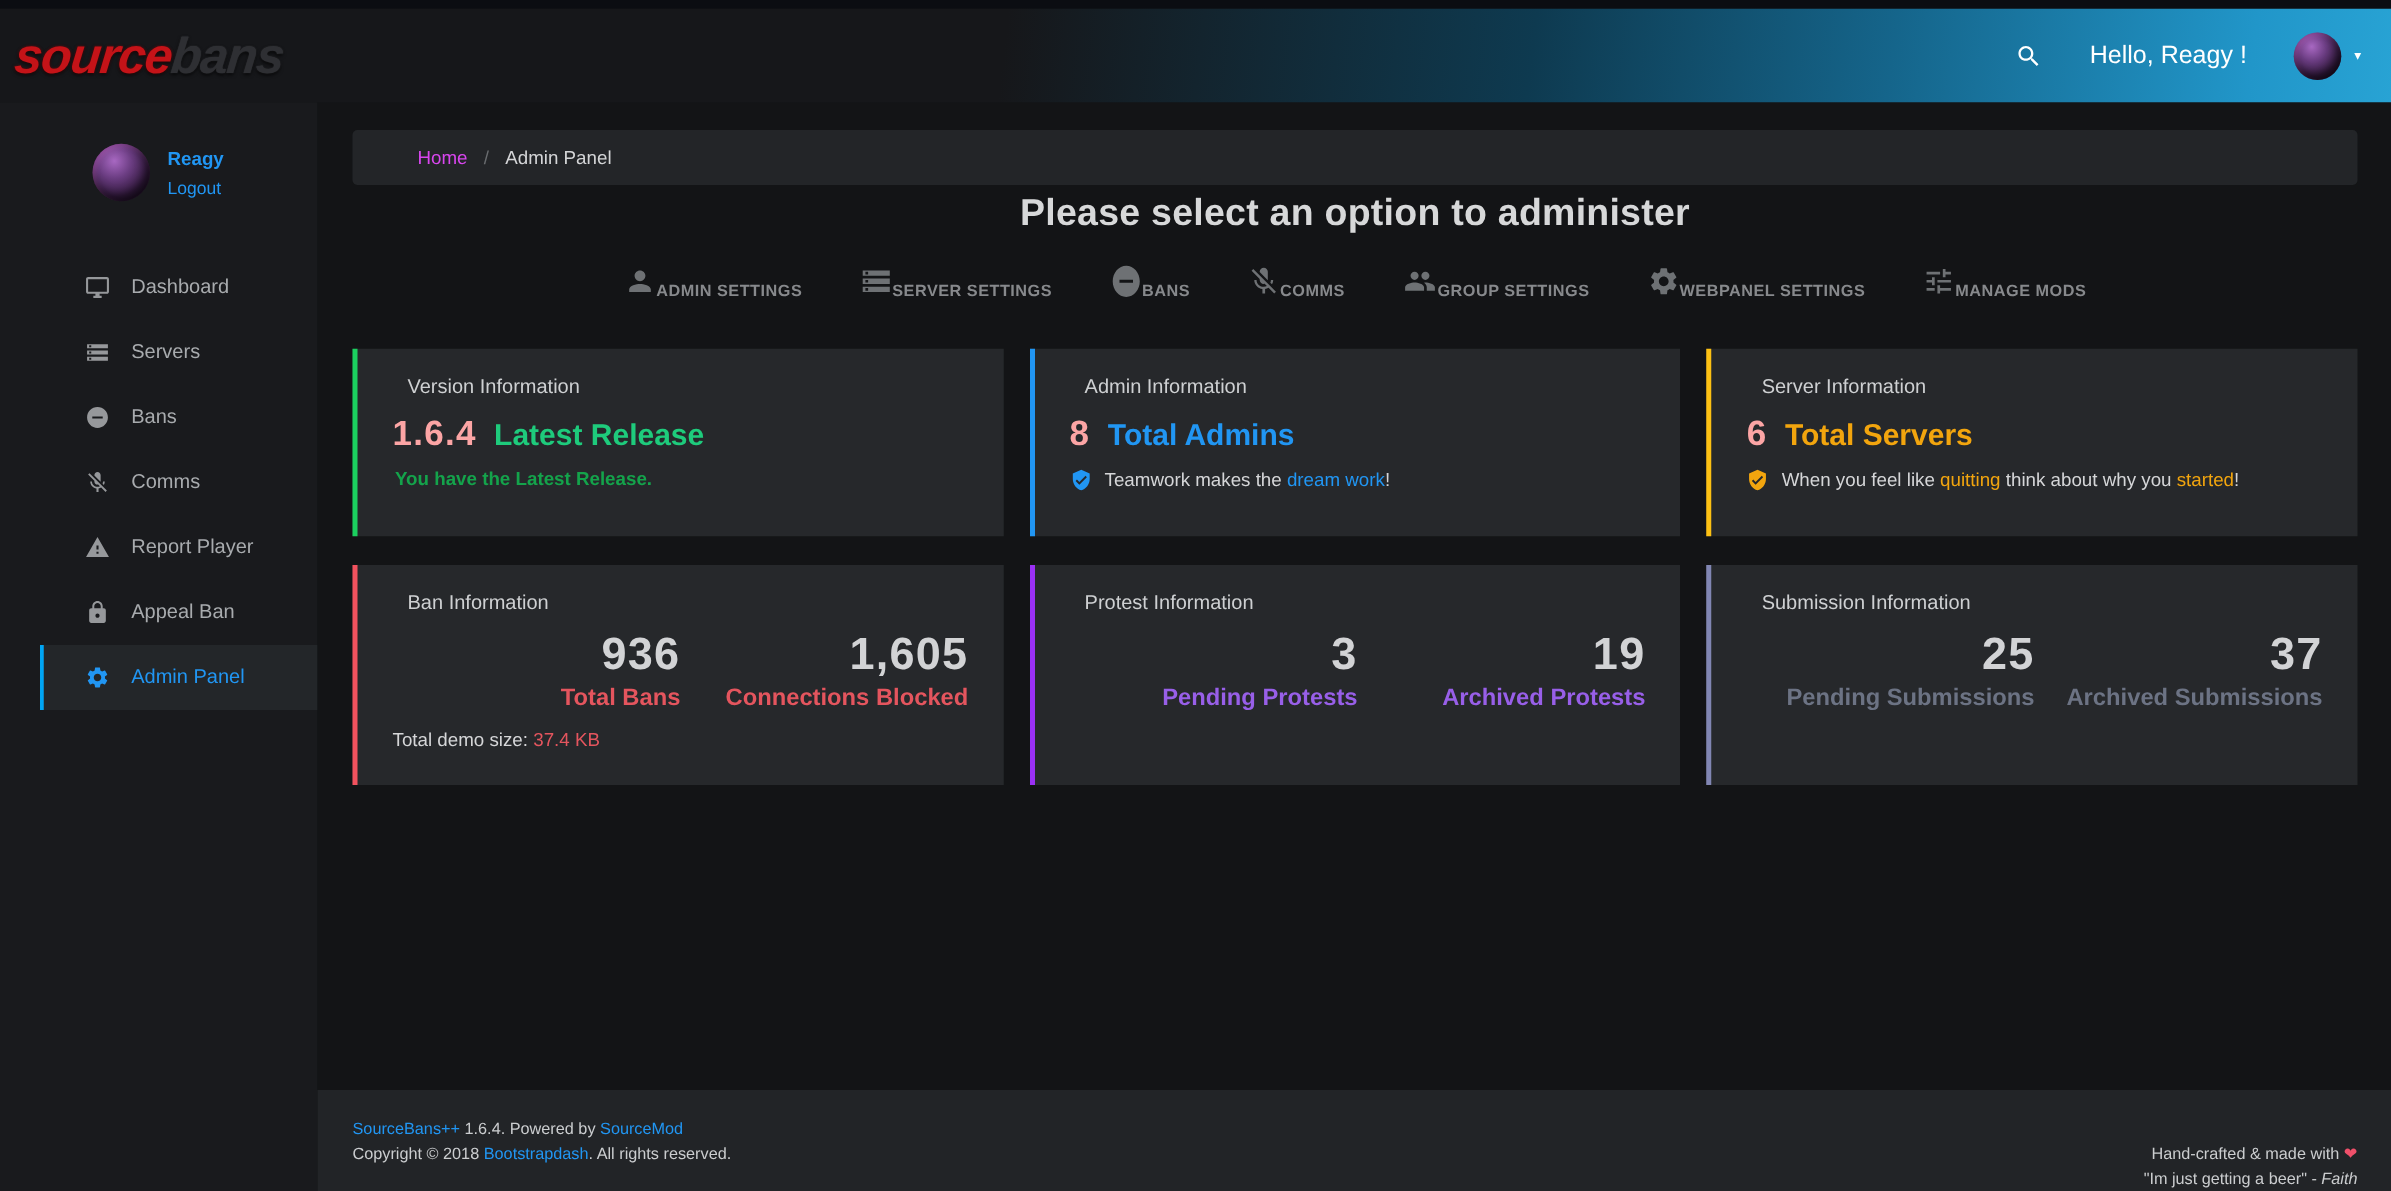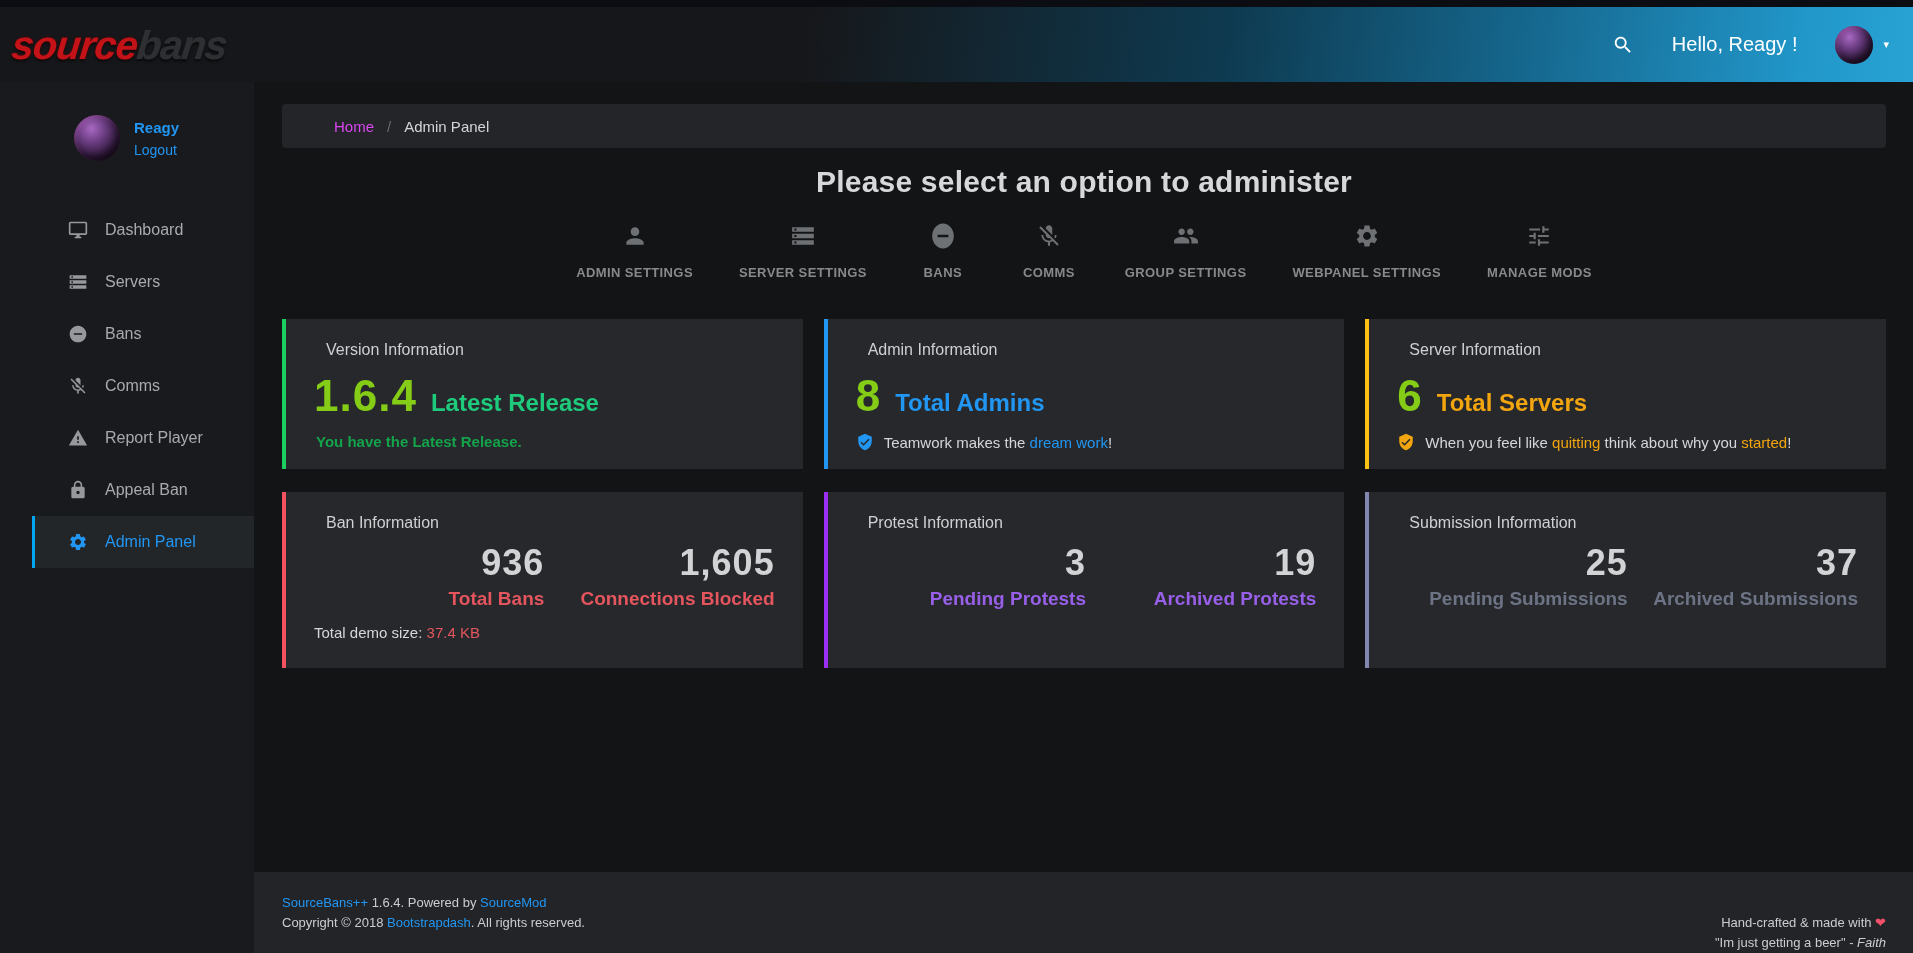--- a/index.html
+++ b/index.html
@@ -57,37 +57,37 @@
   
   .breadcrumb {
     height:44px; background:#232528; border-radius:4px;
     display:flex; align-items:center; padding:0 26px; font-size:15px;
   }
   .bc-home { color:#d946ef; cursor:pointer;margin-left:26px; }
   .bc-sep { color:#696c6f; margin:0 13px; }
   .bc-current { color:#d4d5d7; }
 
   
-  .page-heading { text-align:center; margin-top:17px; font-size:30px; font-weight:600; color:#d7d8d9; letter-spacing:.2px; }
+  .page-heading { text-align:center; margin-top:6px; font-size:30px; font-weight:600; color:#d7d8d9; letter-spacing:.2px; }
   .options-row { display:flex; justify-content:center; gap:46px; margin-top:22px; }
-  .option { display:flex; flex-direction:column; align-items:center; cursor:pointer; min-width:60px; }
+  .option { display:flex; flex-direction:row; align-items:center; cursor:pointer; min-width:60px; }
   .option .opt-icon { height:30px; display:flex; align-items:center; }
   .option .opt-icon svg { fill:#6e7174; }
   .option .opt-label { margin-top:14px; font-size:13px; font-weight:600; color:#87898c; letter-spacing:.4px; }
 
   
   .cards { display:grid; grid-template-columns:repeat(3,1fr); gap:23px 21px; margin-top:39px; }
   .card {
     background:#26282b; border-left:4px solid var(--border,#555);
     padding:22px 28px; height:150px;
   }
   .card.tall { height:176px; }
   .card-title { font-size:16px; color:#ced0d2;margin-left:12px; }
   .value-row { margin-top:12px; display:flex; align-items:baseline; gap:14px; }
-  .big-value { font-size:44px; font-weight:600; color:#84cc16; letter-spacing:1px; }
+  .big-value { font-size:28px; font-weight:600; color:#fca5a5; letter-spacing:1px; }
   .value-label { font-size:24px; font-weight:600; color:var(--text,#ccc); }
   .note { margin-top:12px; font-size:15px; display:flex; align-items:center; gap:10px; color:#d5d6d8; }
   .note.bold-note { font-weight:bold; color:var(--note,#15a34b); padding-left:2px; }
   .note .shield svg { fill:var(--text,#ccc); display:block; }
   .hl { color:var(--text,#ccc); }
   .stats-row { display:flex; margin-top:10px; }
   .stat { flex:1; text-align:right; }
   .stat-value { font-size:36px; font-weight:600; color:#d2d3d5; letter-spacing:1px; }
   .stat-label { font-size:19px; font-weight:600; color:var(--text,#ccc); margin-top:4px; }
   .demo-line { margin-top:14px; font-size:15px; color:#d5d6d8; }

